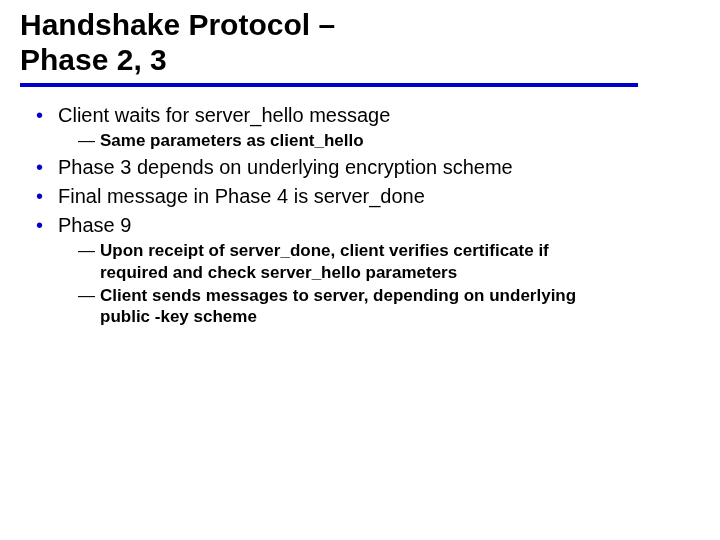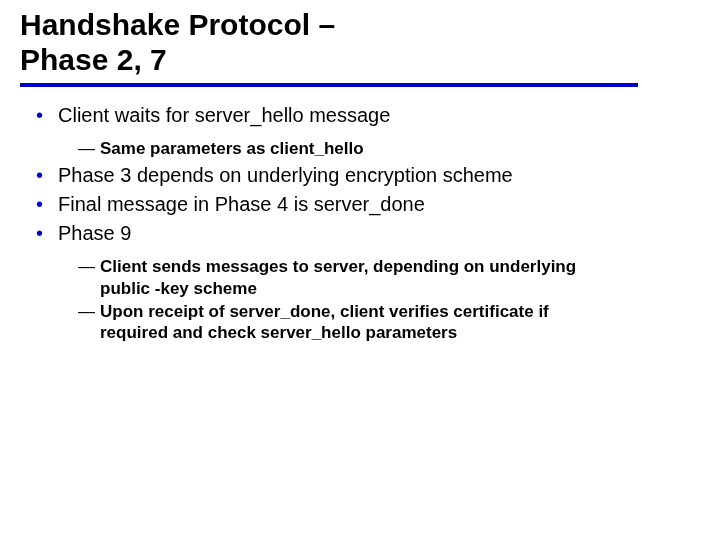--- a/index.html
+++ b/index.html
@@ -50,21 +50,21 @@
       position: absolute;
       left: 0;
       top: 0;
       color: #0000cc;
       font-size: 20px;
       line-height: 1.25;
     }
     ul.lvl2 {
       list-style: none;
       padding-left: 20px;
-      margin-top: 10px;
+      margin-top: 2px;
       margin-bottom: 2px;
     }
     ul.lvl2 > li {
       position: relative;
       padding-left: 22px;
       font-size: 17px;
       font-weight: bold;
       line-height: 1.25;
       margin-bottom: 2px;
     }
@@ -76,21 +76,21 @@
       color: #000;
       font-weight: normal;
     }
   </style>
 </head>
 <body>
 
 <div class="slide">
   <h1 class="title">
     <span>Handshake Protocol –</span><br>
-    <span>Phase 2, 7</span>
+    <span>Phase 2, 3</span>
   </h1>
   <hr class="rule">
 
   <div class="content">
     <ul class="lvl1">
 
       <li>
         <span>Client waits for server_hello message</span>
         <ul class="lvl2">
           <li>
@@ -104,23 +104,23 @@
       </li>
 
       <li>
         <span>Final message in Phase 4 is server_done</span>
       </li>
 
       <li>
         <span>Phase 9</span>
         <ul class="lvl2">
           <li>
-            <span>Client sends messages to server, depending on underlying public -key scheme</span>
+            <span>Upon receipt of server_done, client verifies certificate if required and check server_hello parameters</span>
           </li>
           <li>
-            <span>Upon receipt of server_done, client verifies certificate if required and check server_hello parameters</span>
+            <span>Client sends messages to server, depending on underlying public -key scheme</span>
           </li>
         </ul>
       </li>
 
     </ul>
   </div>
 </div>
 
 </body></html>

